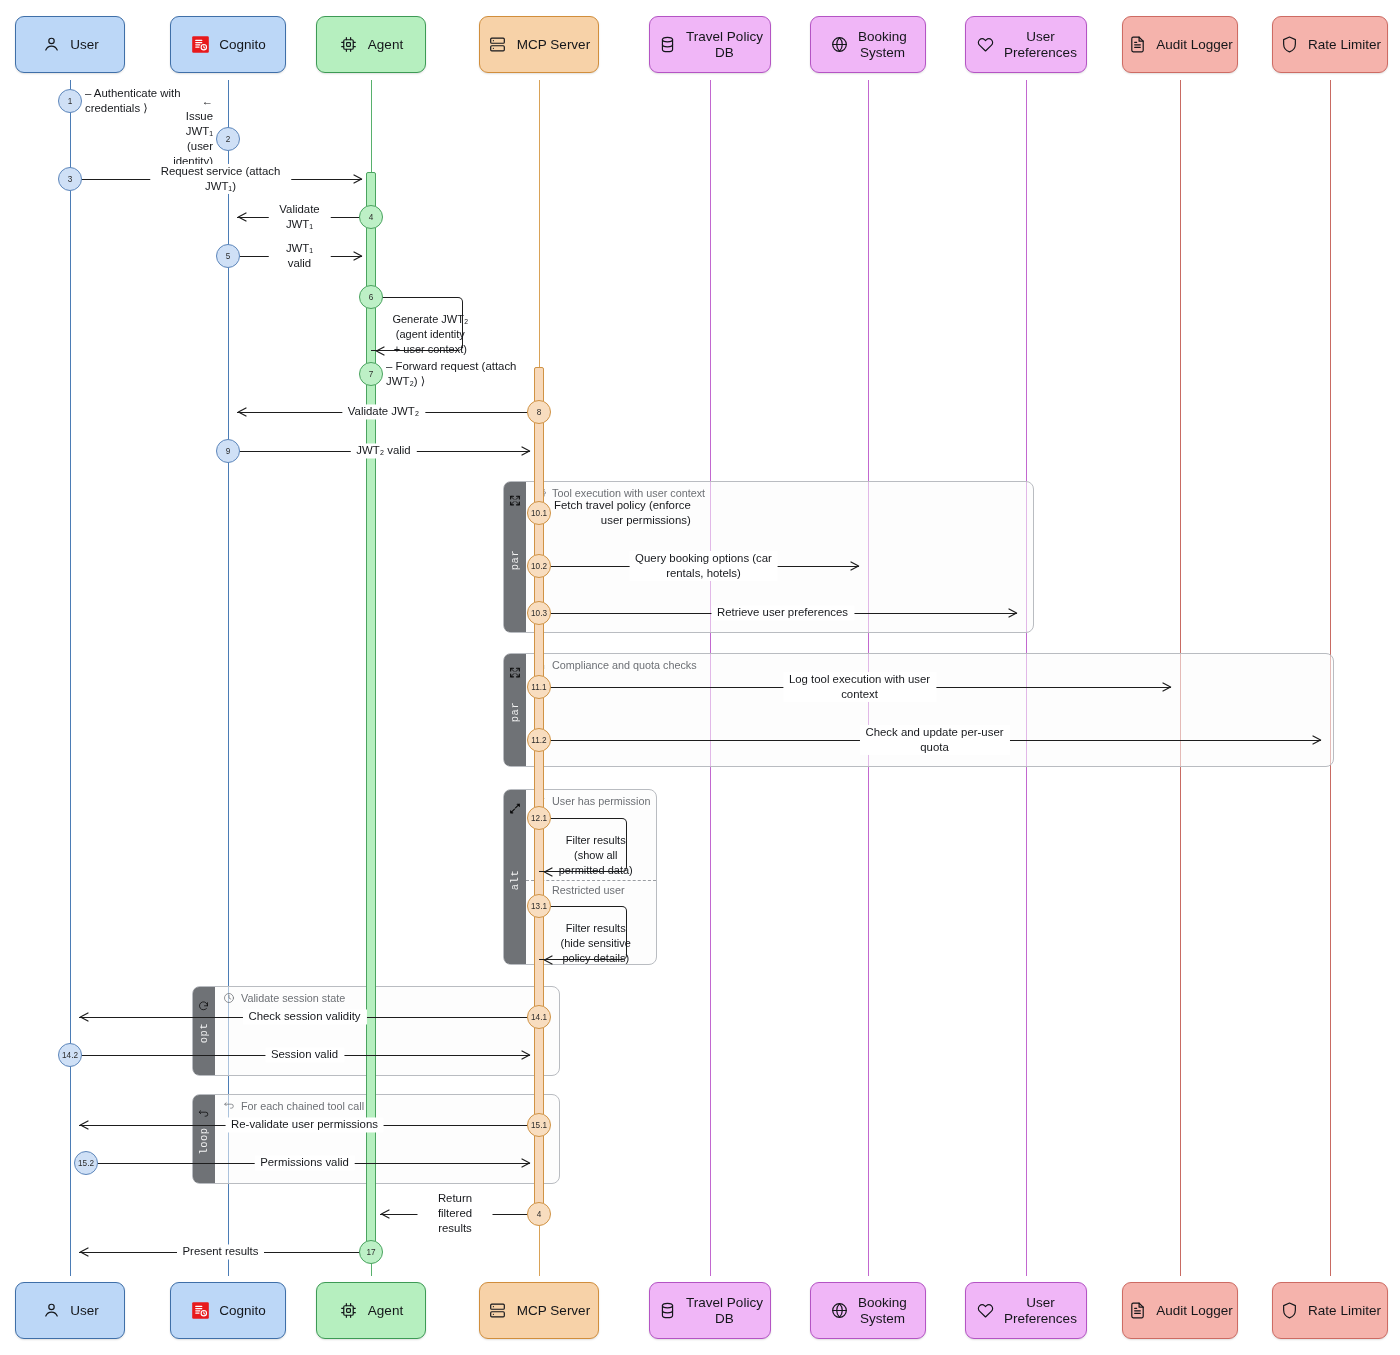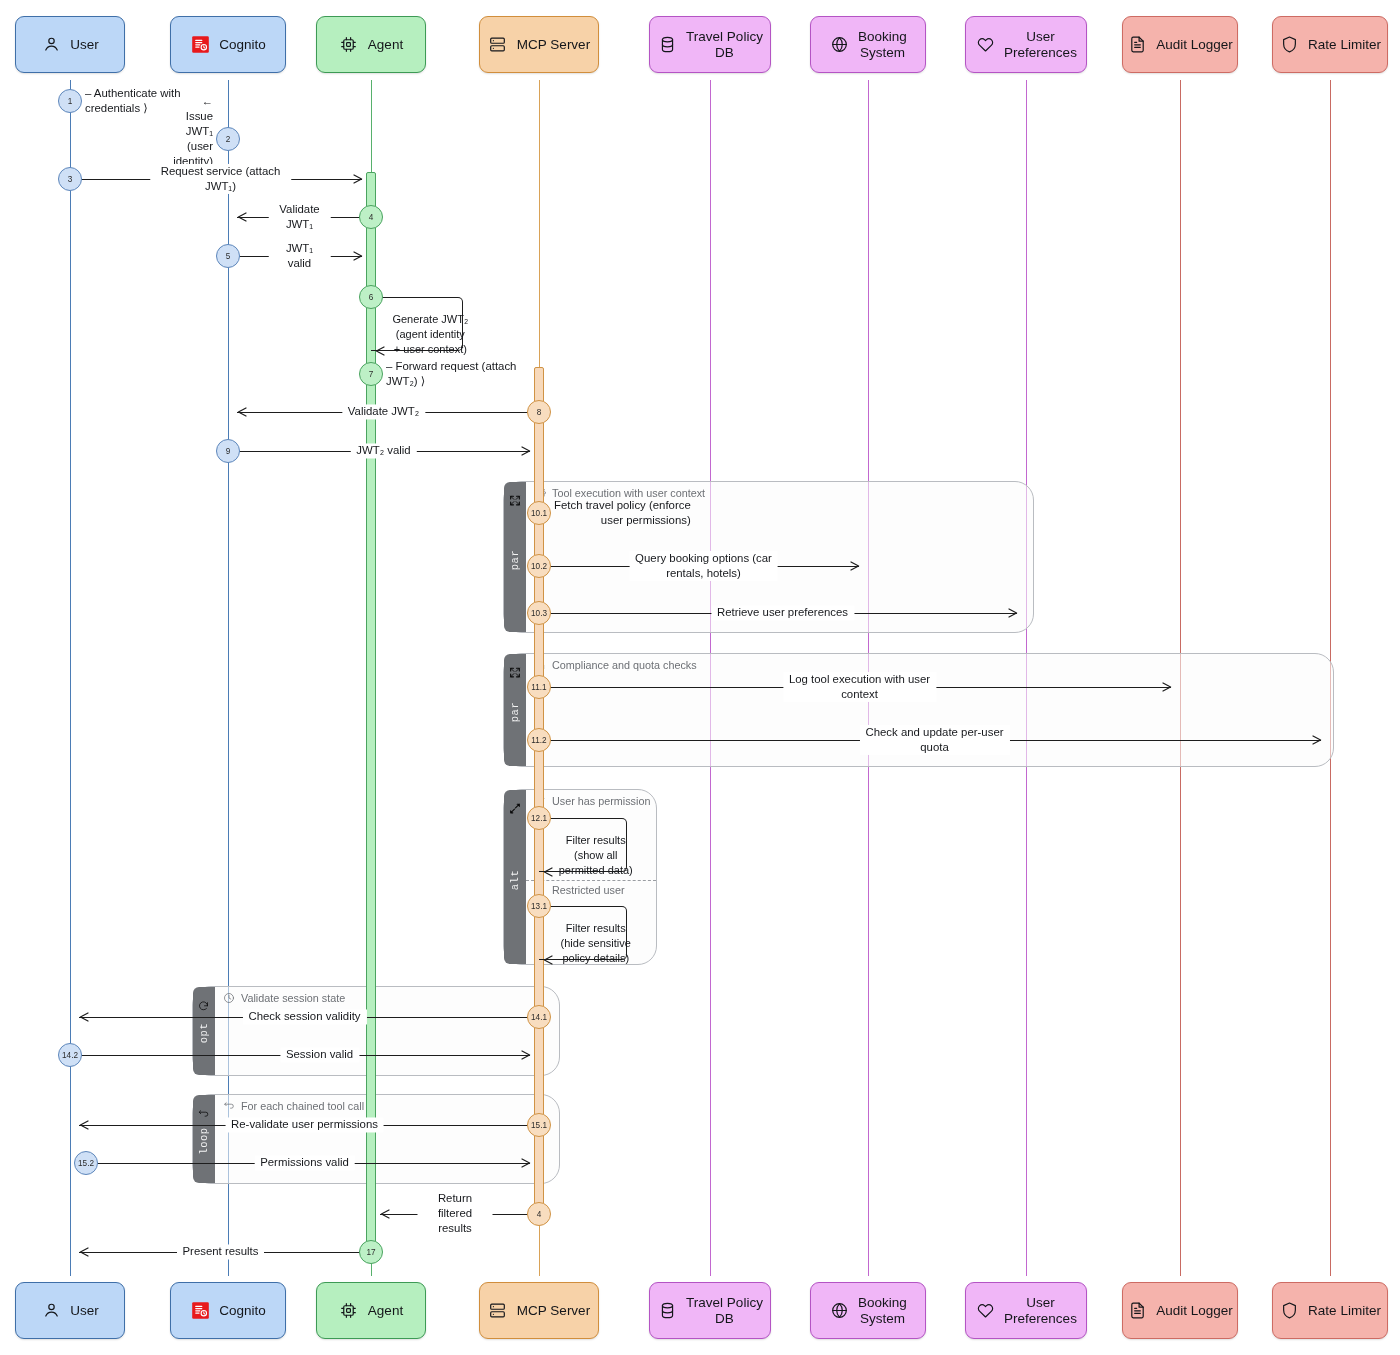--- a/index.html
+++ b/index.html
@@ -38,21 +38,21 @@
   .selfmsg .slabel{position:absolute;font-size:11px;color:#16181c;
                    text-align:center;line-height:1.35;white-space:pre-line;}
 
   
   .seqnum{position:absolute;transform:translate(-50%,-50%);
           width:22px;height:22px;border-radius:50%;border:1.3px solid;
           display:flex;align-items:center;justify-content:center;
           font-size:8.2px;color:#2c2c2c;background:#fff;z-index:6;}
 
   
-  .frag{position:absolute;box-sizing:border-box;border:1.1px solid #b9bcc1;border-radius:19px;
+  .frag{position:absolute;box-sizing:border-box;border:1.1px solid #b9bcc1;border-radius:8px;
         background:rgba(252,252,252,0.55);}
   .fragtab{position:absolute;left:0;top:0;bottom:0;width:22px;background:#6f7276;
            border-radius:6px 0 0 6px;}
   .fragtab .vlabel{position:absolute;left:50%;top:52%;transform:translate(-50%,-50%) rotate(-90deg);
         font-family:"Liberation Mono","DejaVu Sans Mono",monospace;
         font-size:10.5px;color:#f3f3f3;letter-spacing:.5px;white-space:nowrap;}
   .fragtab .tabicon{position:absolute;left:50%;top:11px;transform:translateX(-50%);
         width:13px;height:13px;opacity:.92;}
   .fragtitle{position:absolute;top:5px;left:30px;display:flex;align-items:center;gap:6px;
         font-size:10.8px;color:#6d7075;}
@@ -280,21 +280,21 @@
         </div>
         <div class="mlabel" style="left:225.5px;">Check session validity</div>
       </div>
       <div class="msg" style="left: 79px; top: 1055px; width: 451px;">
         <div class="mline"></div>
         <div class="arrow" style="left:442px">
           <svg viewBox="0 0 10 10" width="10" height="10">
             <path d="M1 1 L8.6 5 L1 9" fill="none" stroke="#1d1d1d" stroke-width="1.2" stroke-linecap="round" stroke-linejoin="round"></path>
           </svg>
         </div>
-        <div class="mlabel" style="left:225.5px;margin-left:15px;">Session valid</div>
+        <div class="mlabel" style="left:225.5px;">Session valid</div>
       </div>
       <div class="msg" style="left: 79px; top: 1125px; width: 451px;">
         <div class="mline"></div>
         <div class="arrow" style="left:0px">
           <svg viewBox="0 0 10 10" width="10" height="10">
             <path d="M9 1 L1.4 5 L9 9" fill="none" stroke="#1d1d1d" stroke-width="1.2" stroke-linecap="round" stroke-linejoin="round"></path>
           </svg>
         </div>
         <div class="mlabel" style="left:225.5px;">Re-validate user permissions</div>
       </div>

